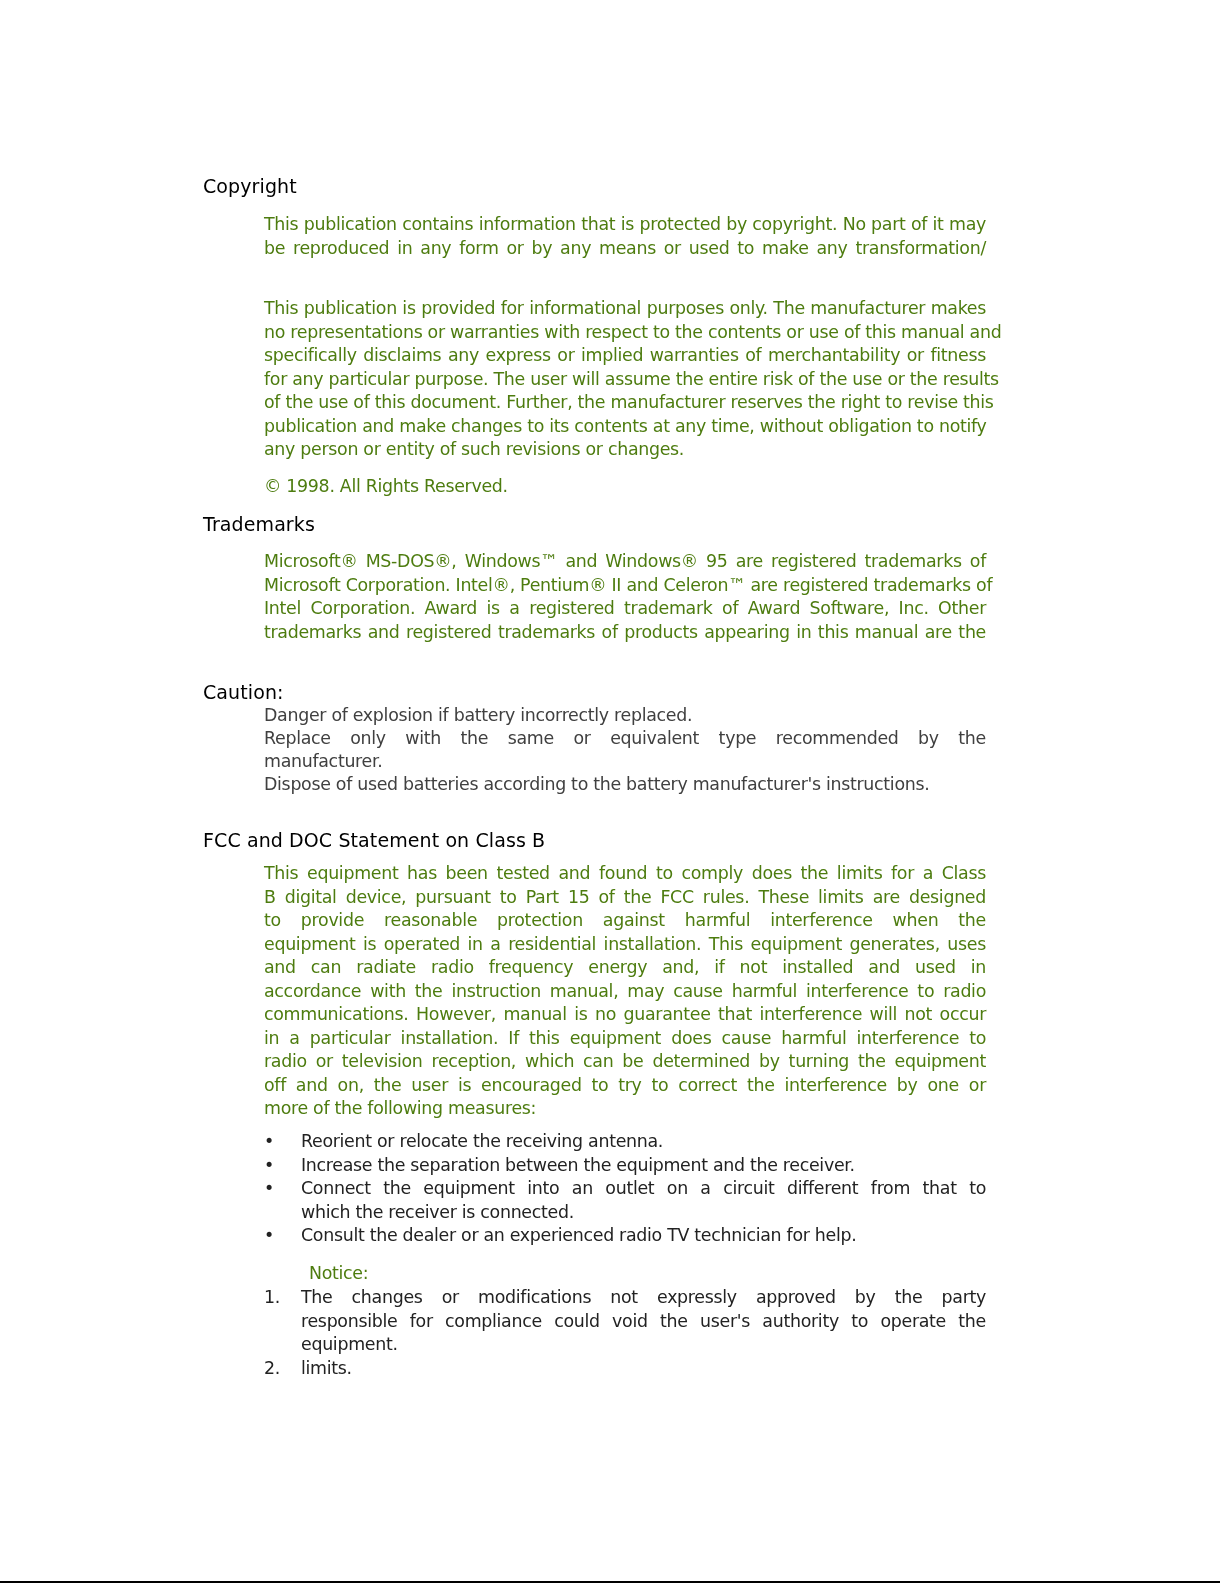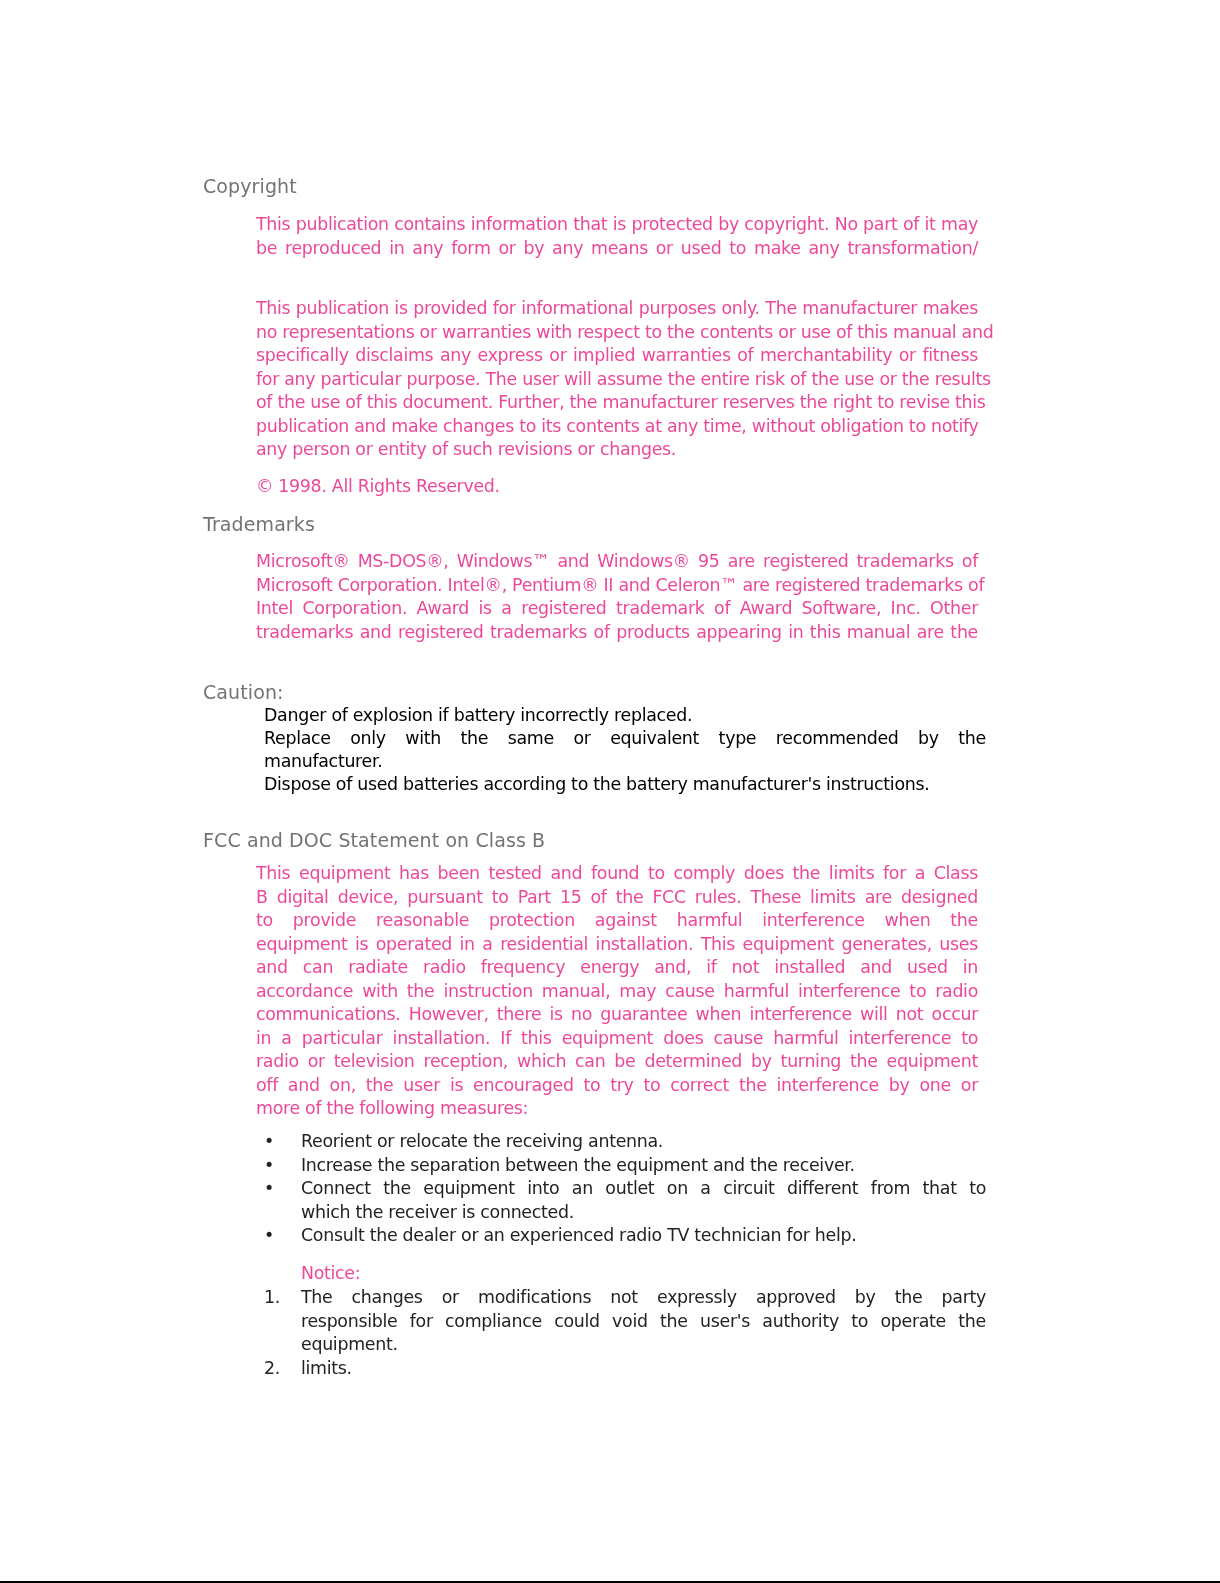--- a/index.html
+++ b/index.html
@@ -19,52 +19,52 @@
       position: absolute;
       left: 0; top: 0;
       width: 1220px;
       height: 1583px;
     }
     .heading {
       position: absolute;
       left: 203px;
       font-size: 19px;
       font-weight: normal;
-      color: #737373;
+      color: #000000;
       margin: 0;
       white-space: nowrap;
       letter-spacing: 0.1px;
     }
     .block {
       position: absolute;
-      left: 256px;
+      left: 264px;
       width: 722px;
       font-size: 17.4px;
       line-height: 23.5px;
-      color: #ec4899;
+      color: #4d7c0f;
       text-align: justify;
       text-align-last: left;
       margin: 0;
       letter-spacing: -0.3px;
       word-spacing: 0px;
     }
     .line {
       display: block;
       text-align: justify;
       text-align-last: justify;
       white-space: nowrap;
     }
     .line.last {
       text-align-last: left;
     }
     .caution-line {
       position: absolute;
       left: 264px;
       font-size: 17.4px;
-      color: #000000;
+      color: #404040;
       white-space: nowrap;
       letter-spacing: -0.3px;
     }
     .caution-line.wide {
       width: 722px;
       text-align: justify;
       text-align-last: justify;
     }
     .list {
       position: absolute;
@@ -140,21 +140,21 @@
 
   <h2 class="heading" style="top:819px;margin-top:10px;">FCC and DOC Statement on Class B</h2>
 
   <div class="block" style="top:862px;">
     <span class="line">This equipment has been tested and found to comply does the limits for a Class</span>
     <span class="line">B digital device, pursuant to Part 15 of the FCC rules. These limits are designed</span>
     <span class="line">to provide reasonable protection against harmful interference when the</span>
     <span class="line">equipment is operated in a residential installation. This equipment generates, uses</span>
     <span class="line">and can radiate radio frequency energy and, if not installed and used in</span>
     <span class="line">accordance with the instruction manual, may cause harmful interference to radio</span>
-    <span class="line">communications.  However, there is no guarantee when interference will not occur</span>
+    <span class="line">communications.  However, manual is no guarantee that interference will not occur</span>
     <span class="line">in a particular installation. If this equipment does cause harmful interference to</span>
     <span class="line">radio or television reception, which can be determined by turning the equipment</span>
     <span class="line">off and on, the user is encouraged to try to correct the interference by one or</span>
     <span class="line last">more of the following measures:</span>
   </div>
 
   <ul class="list" style="top:1130px;">
     <li>
       <span class="marker">•</span>
       <span class="line last">Reorient or relocate the receiving antenna.</span>

